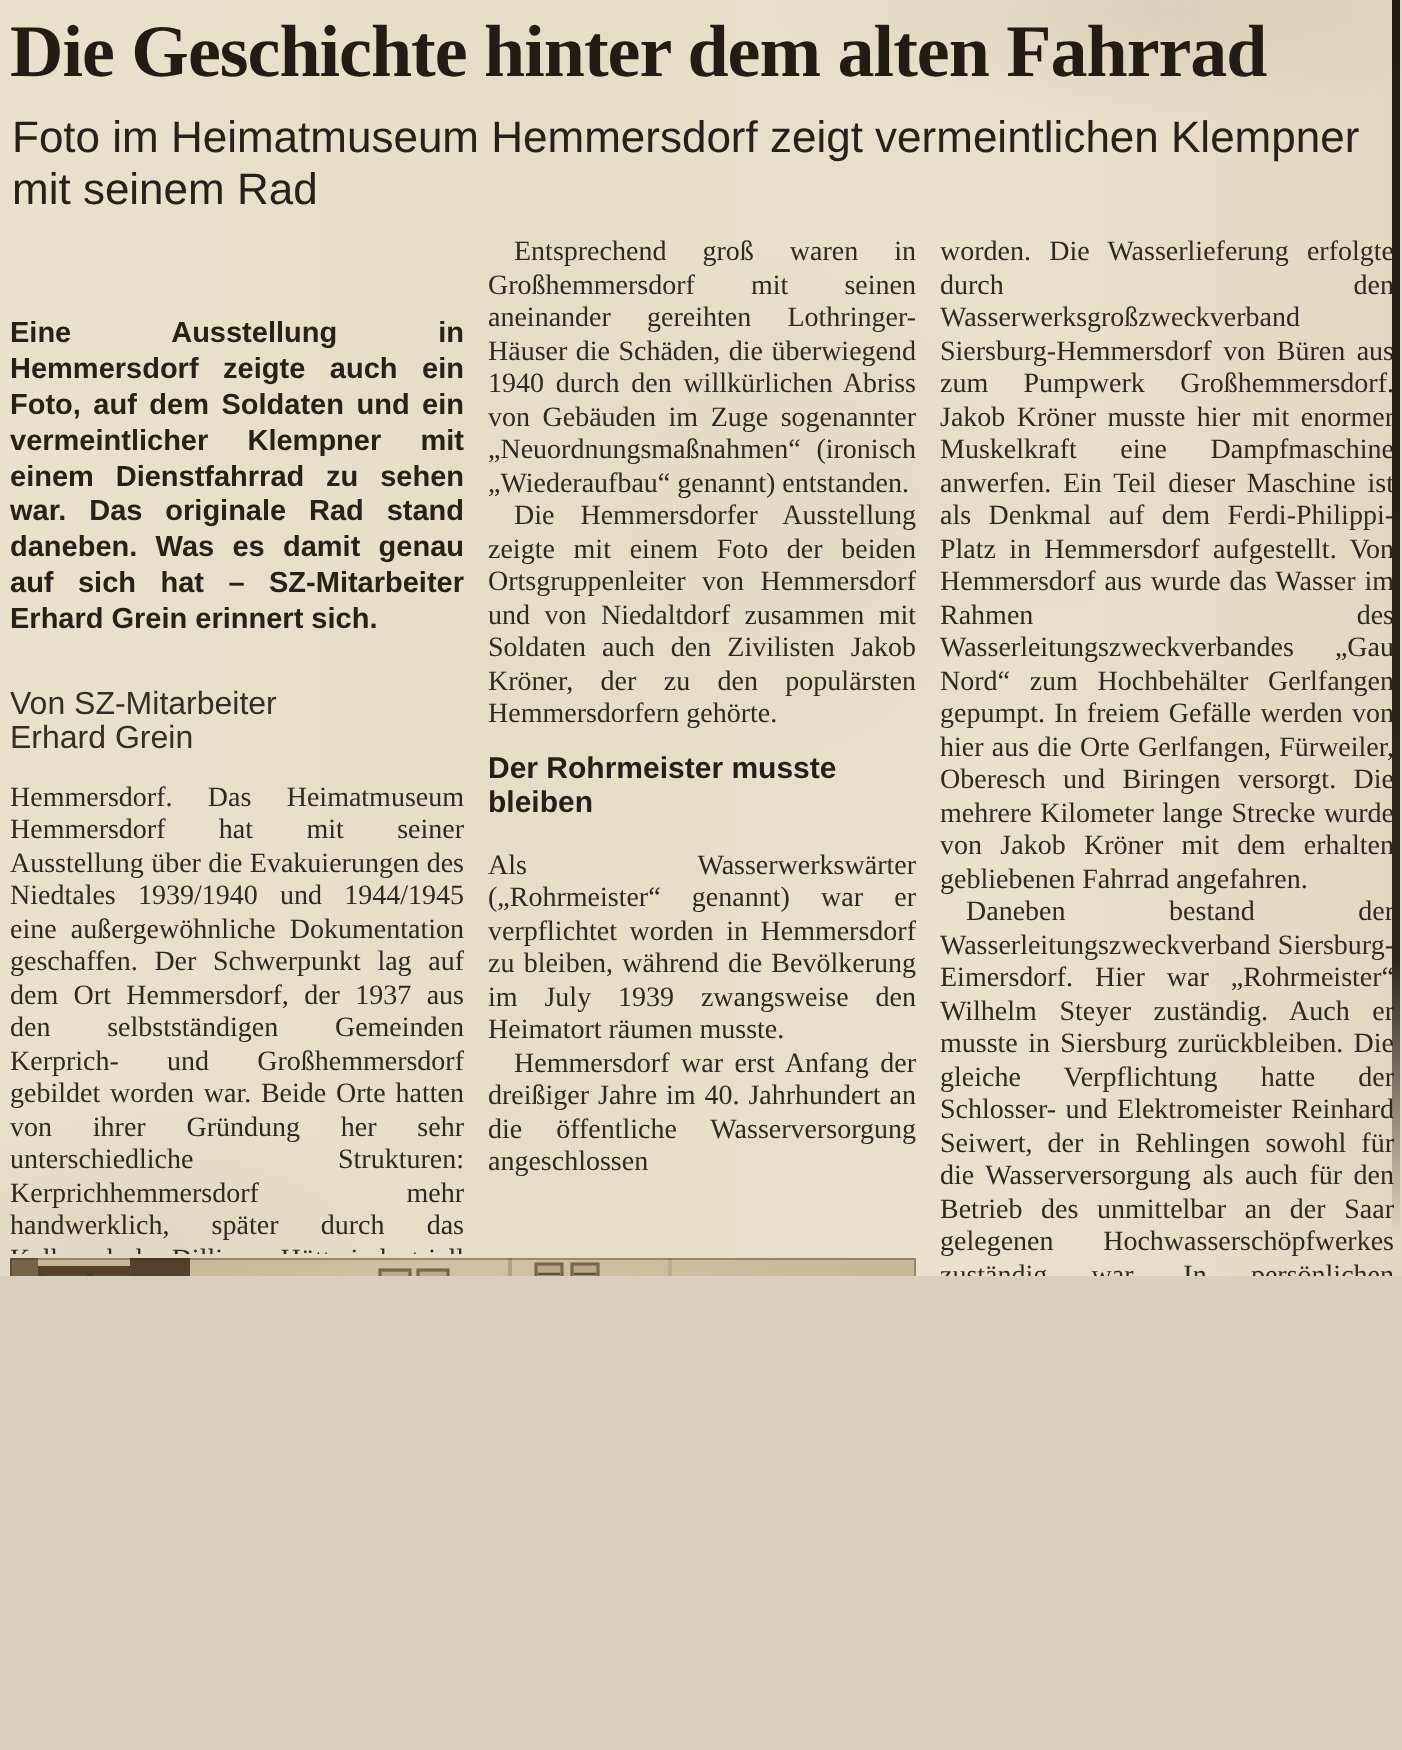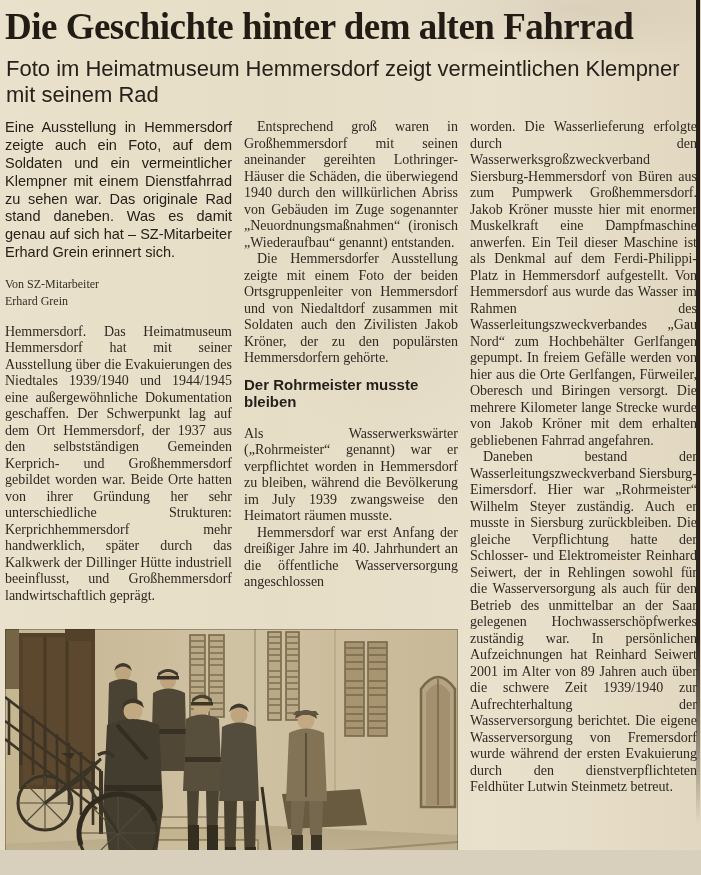--- a/index.html
+++ b/index.html
@@ -1,18 +1,18 @@
 <!DOCTYPE html>
 <html lang="de"><head>
 <meta charset="utf-8">
 <style>
   html,body{margin:0;padding:0;background:#d8d0bd;}
   .page{
     position:relative;
-    width:701px;height:850px;
+    width:701px;height:638px;
     overflow:hidden;
     box-sizing:border-box;
     color:#2e2922;
     background:
       radial-gradient(ellipse 320px 90px at 82% 1%, rgba(110,95,70,.10), transparent 60%),
       radial-gradient(ellipse 260px 130px at 8% 98%, rgba(110,95,70,.08), transparent 60%),
       radial-gradient(ellipse 200px 200px at 60% 40%, rgba(120,105,75,.05), transparent 70%),
       linear-gradient(90deg,#eae1cc,#e6ddc6 40%,#eae1cd 70%,#e2d8c1);
     font-family:"Liberation Serif", serif;
   }
@@ -44,31 +44,32 @@
     padding:0 5px;
     margin-top:11px;
   }
   .col{overflow:hidden;}
   .col-1,.col-2{height:508px;grid-row:1;}
   .col-3{grid-column:3;grid-row:1 / 3;height:772px;}
   .photo-block{grid-column:1 / 3;grid-row:2;}
   p{margin:0;}
   .lead{
     font-family:"Liberation Sans", sans-serif;
-    font-weight:normal;
+    font-weight:bold;
     font-size:14.5px;
     line-height:17.8px;
     text-align:justify;
     color:#262119;
+    margin-top:40px;
   }
   .byline{
-    font-family:Liberation Serif, serif;
-    font-size:12px;
+    font-family:Liberation Sans, sans-serif;
+    font-size:16px;
     line-height:17.5px;
-    margin-top:14px;
+    margin-top:24px;
     color:#332e26;
   }
   .body-text{
     font-size:14px;
     line-height:16.5px;
     text-align:justify;
     overflow-wrap:break-word;
     hyphens:auto;
     color:#2e2922;
   }

